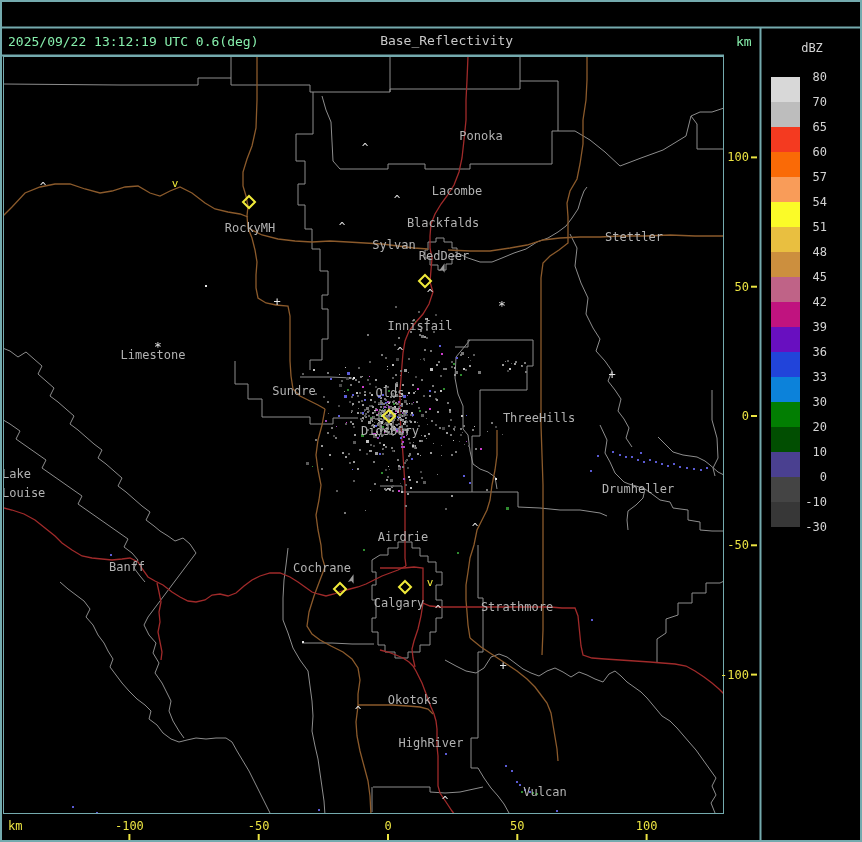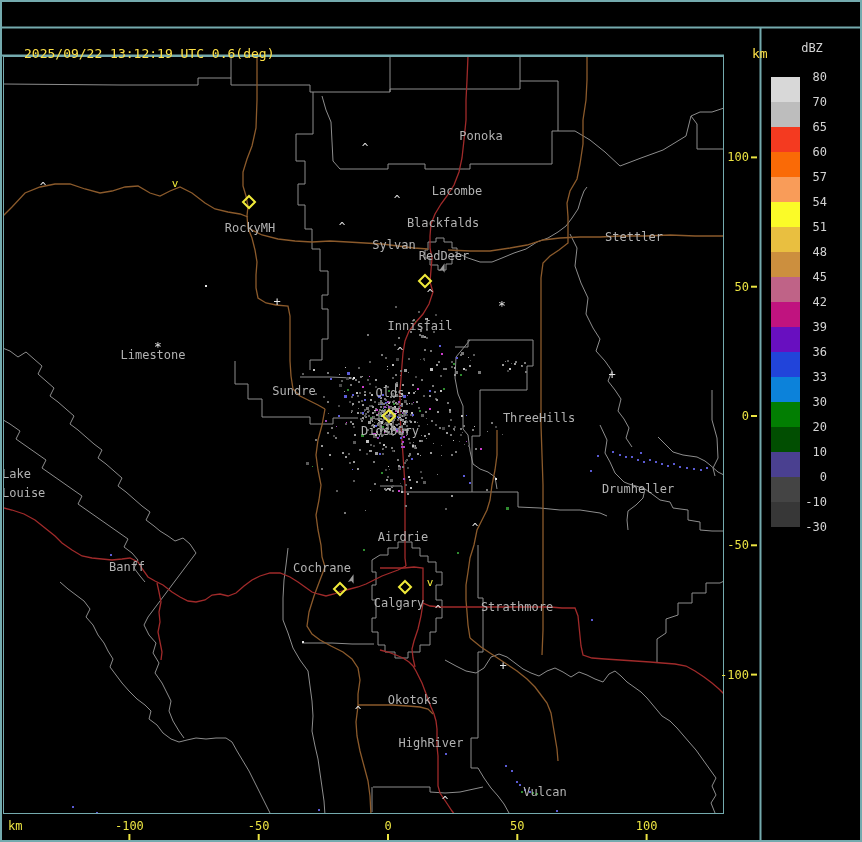--- a/index.html
+++ b/index.html
@@ -2,21 +2,21 @@
 <html><head>
 <meta charset="utf-8">
 <style>
   html,body{margin:0;padding:0;background:#000;}
   #screen{position:relative;width:862px;height:842px;background:#000;overflow:hidden;
           font-family:"DejaVu Sans Mono",monospace;}
   #radar-svg{position:absolute;left:0;top:0;}
   .bar{position:absolute;font-family:"DejaVu Sans Mono",monospace;white-space:pre;}
   #title-bar{left:0;top:0;width:862px;height:27px;line-height:27px;text-align:center;
              font-size:13px;color:#c9c9c9;}
-  #info-bar{left:16px;top:28px;width:760px;height:27px;line-height:27px;font-size:13px;color:#fde047;margin-top:12px;}
+  #info-bar{left:0;top:28px;width:760px;height:27px;line-height:27px;font-size:13px;color:#86efac;}
   #timestamp{position:absolute;left:8px;top:0;}
   #y-unit{position:absolute;left:736px;top:0;}
   text{font-family:"DejaVu Sans Mono",monospace;}
 </style>
 </head>
 <body>
 
 <div id="screen">
   <svg id="radar-svg" width="862" height="842">
       <defs>
@@ -907,17 +907,20 @@
         <text x="827" y="356" fill="#d4d4d4" font-size="12" text-anchor="end">36</text>
         <text x="827" y="381" fill="#d4d4d4" font-size="12" text-anchor="end">33</text>
         <text x="827" y="406" fill="#d4d4d4" font-size="12" text-anchor="end">30</text>
         <text x="827" y="431" fill="#d4d4d4" font-size="12" text-anchor="end">20</text>
         <text x="827" y="456" fill="#d4d4d4" font-size="12" text-anchor="end">10</text>
         <text x="827" y="481" fill="#d4d4d4" font-size="12" text-anchor="end">0</text>
         <text x="827" y="506" fill="#d4d4d4" font-size="12" text-anchor="end">-10</text>
         <text x="827" y="531" fill="#d4d4d4" font-size="12" text-anchor="end">-30</text>
       </g>
     </svg>
+  <div id="title-bar" class="bar">
+    <span>Base_Reflectivity</span>
+  </div>
   <div id="info-bar" class="bar">
     <span id="timestamp">2025/09/22 13:12:19 UTC 0.6(deg)</span>
     <span id="y-unit">km</span>
   </div>
 </div>
 
 </body></html>

